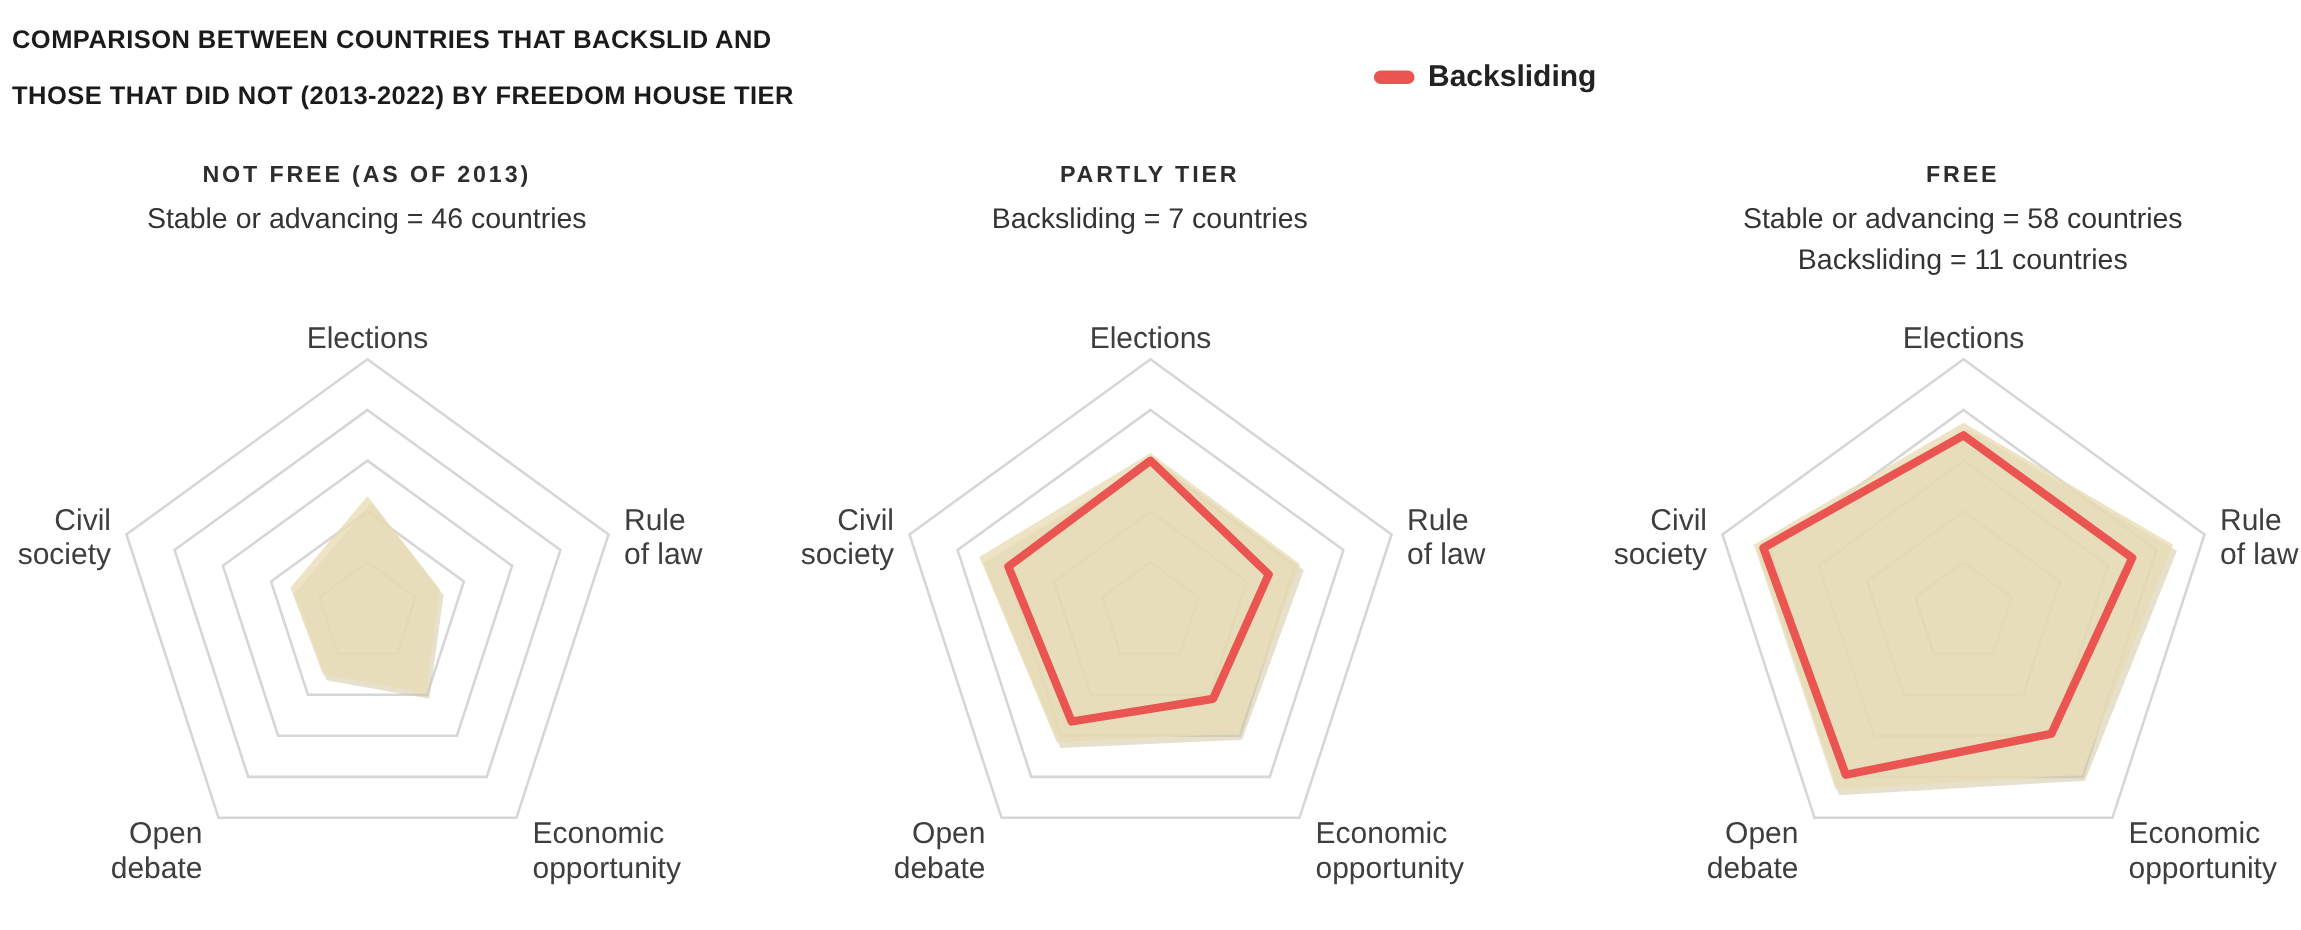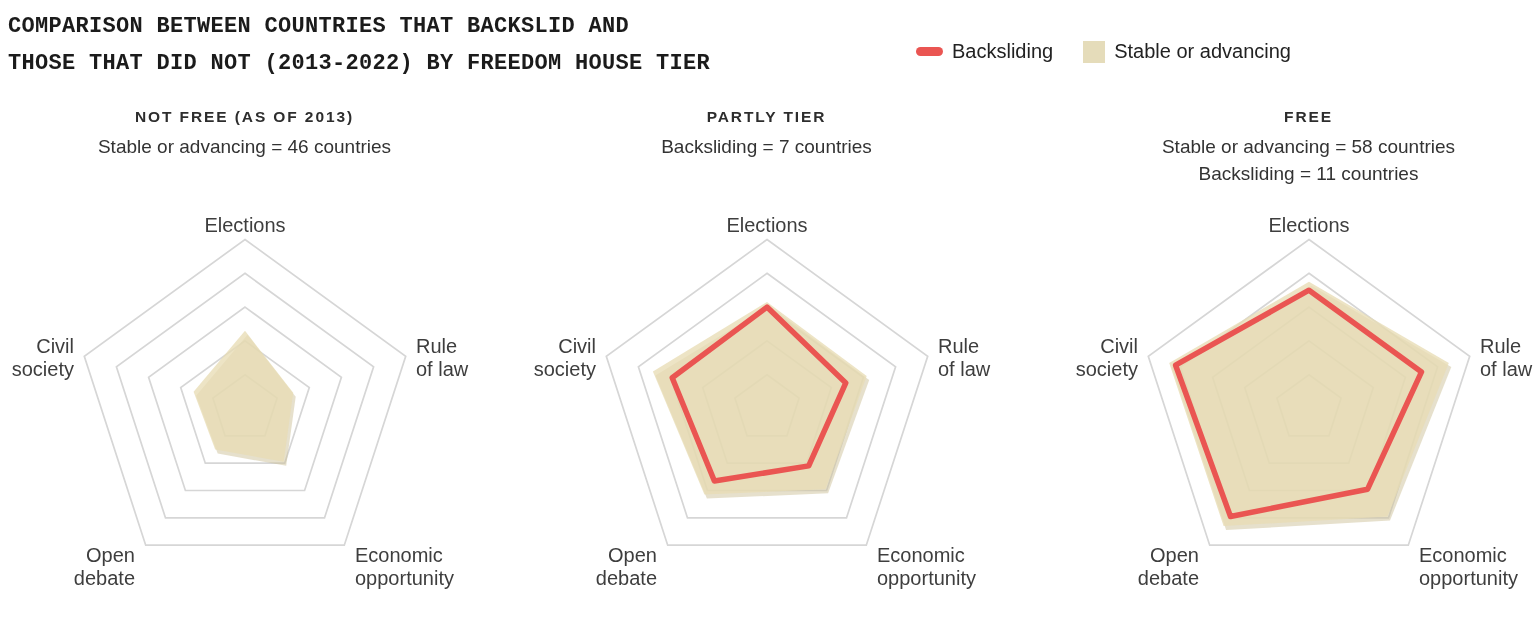--- a/index.html
+++ b/index.html
@@ -2,26 +2,26 @@
 <html><head>
 <meta charset="utf-8">
 <style>
   html,body{margin:0;padding:0;background:#fff;}
   .canvas{
     position:relative;width:1534px;height:620px;background:#ffffff;
     font-family:"Liberation Sans",sans-serif;overflow:hidden;
   }
   .main-title{
     position:absolute;left:8px;top:8px;
-    font-size:22px;font-weight:bold;line-height:37px;
-    letter-spacing:.3px;color:#1b1b1b;font-family:Liberation Mono, monospace;
+    font-size:17px;font-weight:bold;line-height:37px;
+    letter-spacing:.3px;color:#1b1b1b;
   }
   .legend{
     position:absolute;left:916px;top:40px;
-    display:flex;align-items:center;gap:30px;
+    display:flex;align-items:center;gap:40px;font-weight:bold;
   }
   .legend-item{display:flex;align-items:center;gap:9px;font-size:20px;color:#222;}
   .legend-pill{width:27px;height:9.5px;border-radius:5px;background:#ea5552;}
   .legend-square{width:22px;height:22px;background:#e5dcba;}
   .chart{position:absolute;top:0;height:436px;width:511px;}
   .chart.c1{left:0;}
   .chart.c2{left:511px;}
   .chart.c3{left:1042px;}
   .tier-head{position:absolute;top:108px;width:100%;text-align:center;}
   .tier-title{
@@ -40,24 +40,20 @@
 
   <div class="main-title" data-name="page-title">
     <div data-name="page-title-line1">COMPARISON BETWEEN COUNTRIES THAT BACKSLID AND</div>
     <div data-name="page-title-line2">THOSE THAT DID NOT (2013-2022) BY FREEDOM HOUSE TIER</div>
   </div>
 
   <div class="legend" data-name="legend">
     <div class="legend-item" data-name="legend-item-backsliding">
       <span class="legend-pill" data-name="legend-backsliding-swatch-icon" style="background: rgb(234, 85, 82);"></span>
       <span data-name="legend-backsliding-label">Backsliding</span>
-    </div>
-    <div class="legend-item" data-name="legend-item-stable">
-      <span class="legend-square" data-name="legend-stable-swatch-icon" style="background: rgb(229, 220, 186);"></span>
-      <span data-name="legend-stable-label">Stable or advancing</span>
     </div>
   </div>
 
   <div class="chart c1" data-name="chart-not-free">
     <div class="tier-head" style="margin-left:-11px" data-name="chart-not-free-header">
       <div class="tier-title" data-name="tier-title">NOT FREE (AS OF 2013)</div>
       <div class="tier-sub" data-name="tier-subtitle-stable">Stable or advancing = 46 countries</div>
       <div class="tier-sub" data-name="tier-subtitle-backsliding"></div>
     </div>
     <svg class="radar" width="511" height="430" data-name="radar-chart-not-free">

